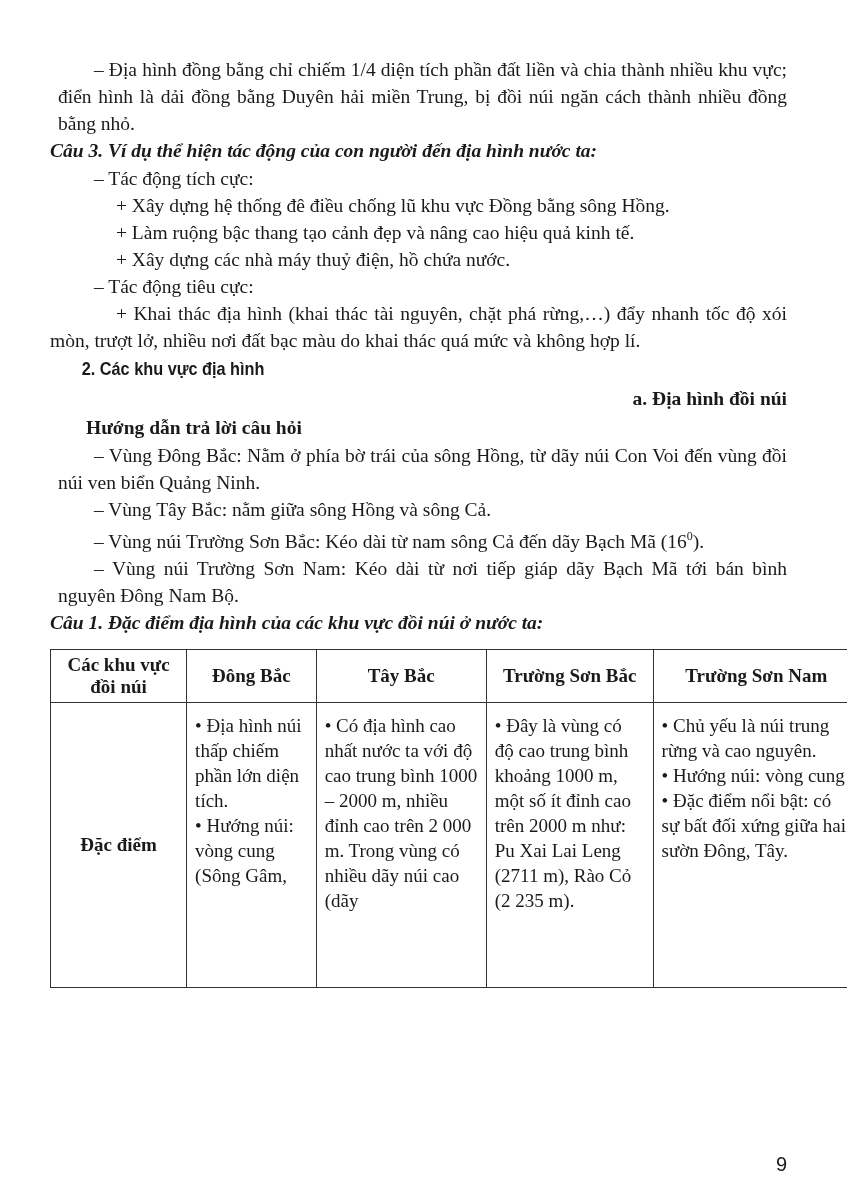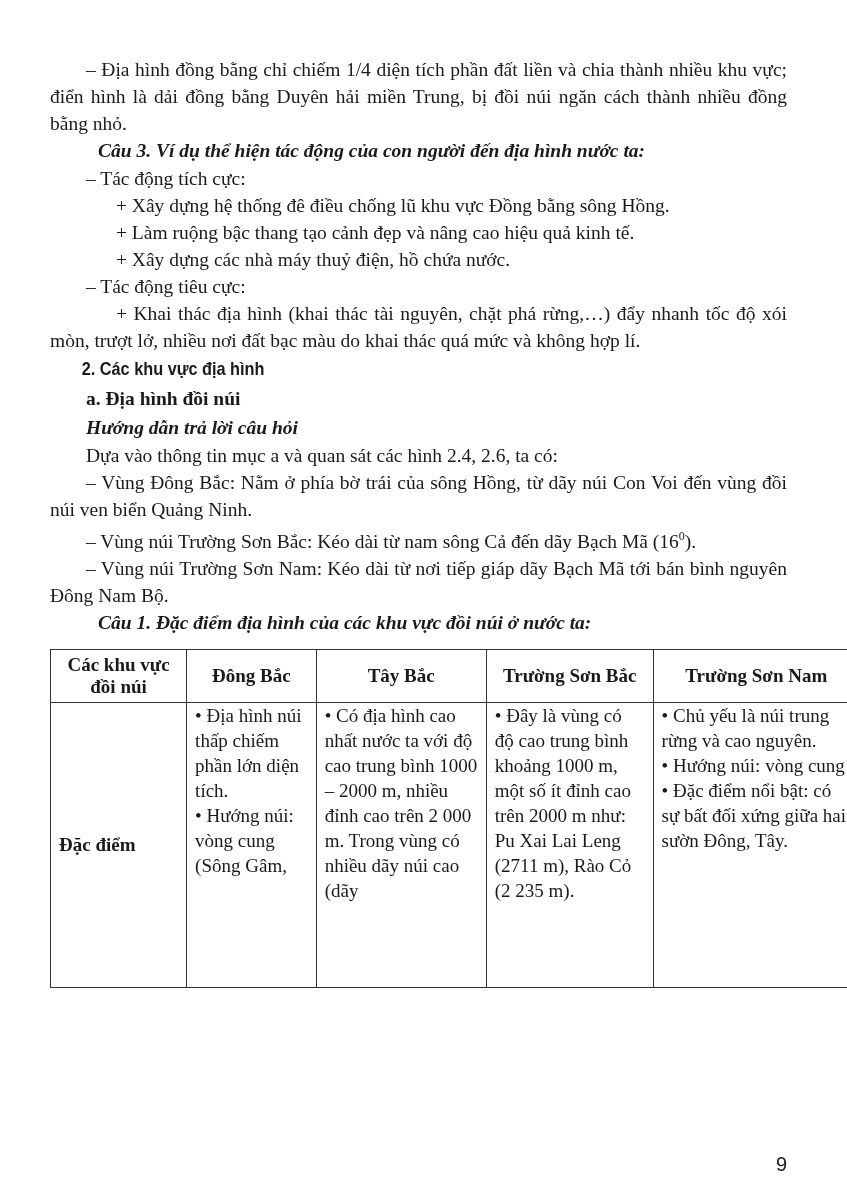--- a/index.html
+++ b/index.html
@@ -3,53 +3,53 @@
   <meta charset="utf-8">
   <style>
     html, body { margin: 0; padding: 0; background: #ffffff; }
     body {
       width: 847px; height: 1200px; position: relative; overflow: hidden;
       font-family: "Liberation Serif", "DejaVu Serif", serif;
       color: #1a1a1a;
     }
     .page { position: absolute; left: 50px; top: 56px; width: 737px; }
     p { margin: 0; font-size: 19.5px; line-height: 27px; text-align: justify; }
-    .ind1 { text-indent: 36px; }
+    .ind1 { text-indent: 36px; margin-left: 8px; }
     .ind2 { text-indent: 66px; }
-    .cau { font-weight: bold; font-style: italic; font-size: 19.5px; line-height: 28px; margin-left: 48px; }
+    .cau { font-weight: bold; font-style: italic; font-size: 19.5px; line-height: 28px; }
     .h2 { font-family: "Liberation Sans", "DejaVu Sans", sans-serif; font-weight: bold; font-size: 18.5px; line-height: 30px; padding-left: 36px; transform: scaleX(0.88); transform-origin: left; }
-    .h3 { font-weight: bold; font-size: 19.5px; line-height: 29px; padding-left: 36px; }
-    .h4 { font-weight: bold; font-style: italic; font-size: 19.5px; line-height: 29px; padding-left: 36px; }
+    .h3 { font-weight: bold; font-size: 19.5px; line-height: 29px; padding-left: 36px; text-align: right; }
+    .h4 { font-weight: bold; font-size: 19.5px; line-height: 29px; padding-left: 36px; }
     table { border-collapse: collapse; width: 810px; margin-top: 12px; }
-    td, th { border: 1px solid #333; font-size: 19px; line-height: 25px; vertical-align: top; padding: 0 8px; }
+    td, th { border: 1px solid #333; font-size: 19px; line-height: 25px; vertical-align: top; padding: 10px 8px; }
     th { font-weight: bold; text-align: center; vertical-align: middle; padding: 4px 6px; line-height: 22px; }
-    td.rowhead { font-weight: bold; text-align: left; vertical-align: middle; }
+    td.rowhead { font-weight: bold; text-align: center; vertical-align: middle; }
     .cell-item { display: block; }
     .pagenum { position: absolute; left: 776px; top: 1153px; font-family: "Liberation Sans", "DejaVu Sans", sans-serif; font-size: 20px; }
   </style>
 </head>
 <body>
 
 <div class="page">
   <p class="ind1">– Địa hình đồng bằng chỉ chiếm 1/4 diện tích phần đất liền và chia thành nhiều khu vực; điển hình là dải đồng bằng Duyên hải miền Trung, bị đồi núi ngăn cách thành nhiều đồng bằng nhỏ.</p>
 
   <p class="cau">Câu 3. Ví dụ thể hiện tác động của con người đến địa hình nước ta:</p>
   <p class="ind1">– Tác động tích cực:</p>
   <p class="ind2">+ Xây dựng hệ thống đê điều chống lũ khu vực Đồng bằng sông Hồng.</p>
   <p class="ind2">+ Làm ruộng bậc thang tạo cảnh đẹp và nâng cao hiệu quả kinh tế.</p>
   <p class="ind2">+ Xây dựng các nhà máy thuỷ điện, hồ chứa nước.</p>
   <p class="ind1">– Tác động tiêu cực:</p>
   <p class="ind2">+ Khai thác địa hình (khai thác tài nguyên, chặt phá rừng,…) đẩy nhanh tốc độ xói mòn, trượt lở, nhiều nơi đất bạc màu do khai thác quá mức và không hợp lí.</p>
 
   <div class="h2">2. Các khu vực địa hình</div>
   <div class="h3">a. Địa hình đồi núi</div>
   <div class="h4">Hướng dẫn trả lời câu hỏi</div>
-  <p class="ind1">Dựa vào thông tin mục a và quan sát các hình 2.4, 2.6, ta có:</p>
 
   <p class="ind1">– Vùng Đông Bắc: Nằm ở phía bờ trái của sông Hồng, từ dãy núi Con Voi đến vùng đồi núi ven biển Quảng Ninh.</p>
+  <p class="ind1">– Vùng Tây Bắc: nằm giữa sông Hồng và sông Cả.</p>
   <p class="ind1"><span>– Vùng núi Trường Sơn Bắc: Kéo dài từ nam sông Cả đến dãy Bạch Mã (16</span><sup style="font-size:12px;">0</sup><span>).</span></p>
   <p class="ind1">– Vùng núi Trường Sơn Nam: Kéo dài từ nơi tiếp giáp dãy Bạch Mã tới bán bình nguyên Đông Nam Bộ.</p>
 
   <p class="cau">Câu 1. Đặc điểm địa hình của các khu vực đồi núi ở nước ta:</p>
 
   <table>
     <colgroup>
       <col style="width:124px">
         <col style="width:118px">
         <col style="width:155px">

